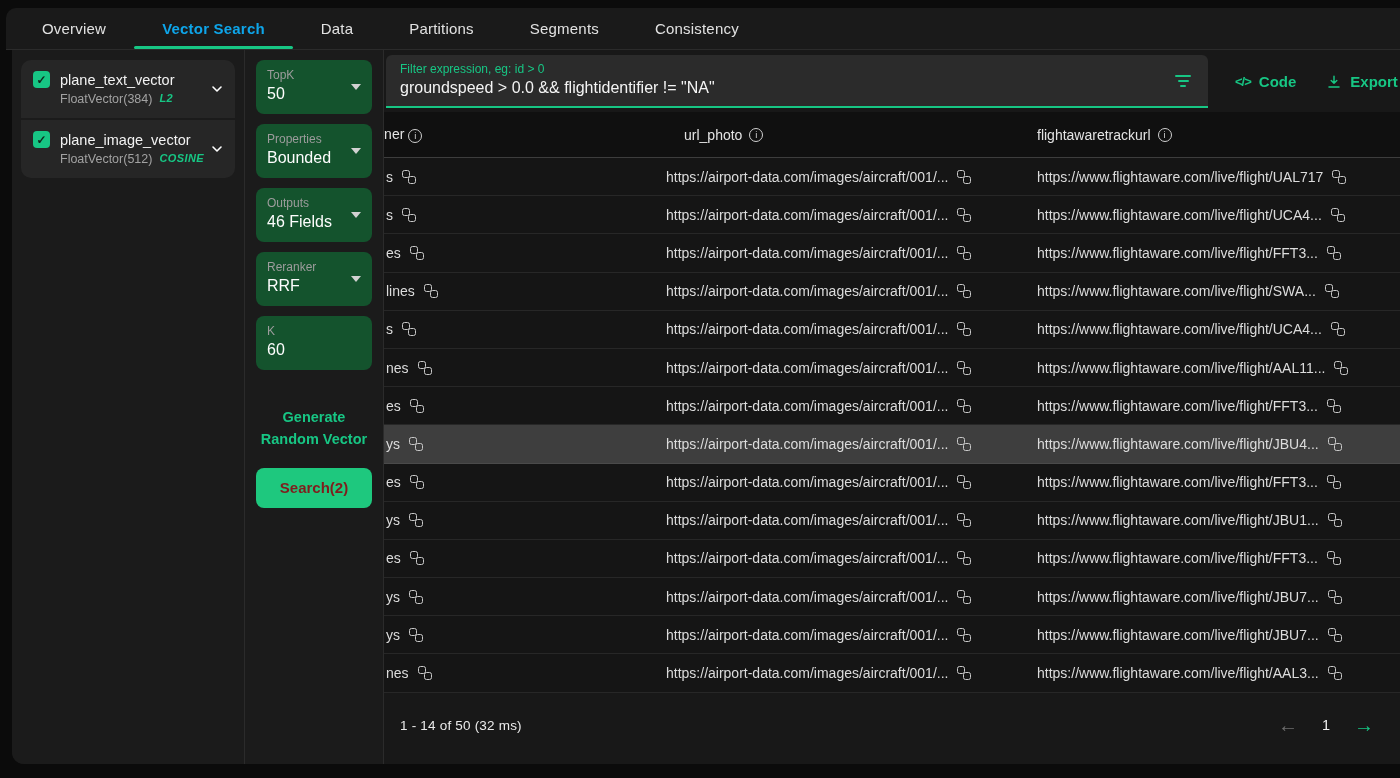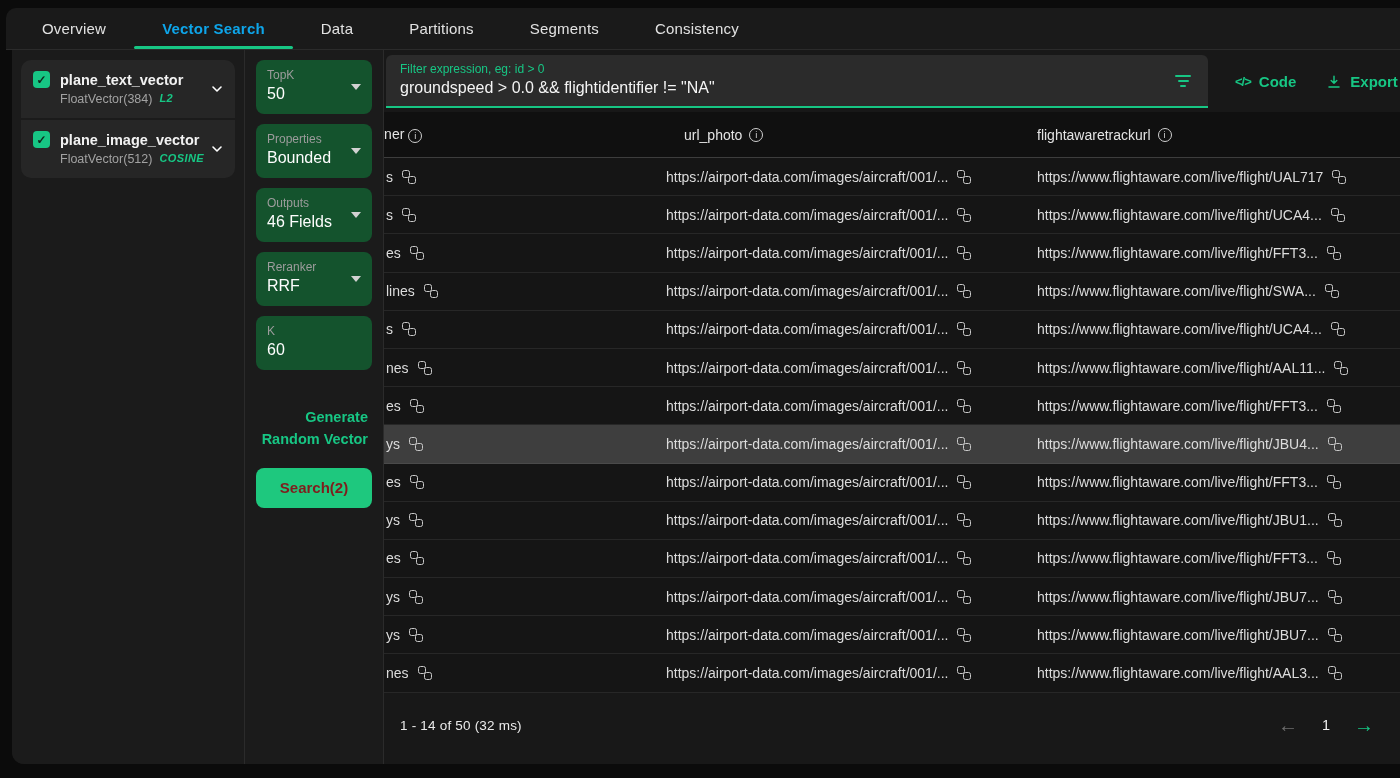--- a/index.html
+++ b/index.html
@@ -44,21 +44,21 @@
   }
   .vcard-group { background:#262626; border-radius:10px; overflow:hidden; }
   .vcard { padding:11px 12px 12px 12px; position:relative; cursor:pointer; }
   .vcard + .vcard { border-top:2px solid #1b1b1b; }
   .vcard .row1 { display:flex; align-items:center; gap:10px; }
   .checkbox {
     width:17px; height:17px; background:#17c684; border-radius:4px;
     color:#10271c; font-size:12px; font-weight:700;
     display:flex; align-items:center; justify-content:center; flex:none; cursor:pointer;
   }
-  .vname { font-weight:700; font-size:14.5px; color:#f2f2f2; white-space:nowrap; }
+  .vname { font-weight:400; font-size:14.5px; color:#f2f2f2; white-space:nowrap; }
   .vsub { margin-left:27px; margin-top:4px; font-size:12.5px; color:#a2a2a2; display:flex; align-items:flex-start; gap:7px; }
   .metric { color:#17c684; font-style:italic; font-weight:700; font-size:11px; letter-spacing:.4px; }
   .vchev { position:absolute; right:10px; top:50%; transform:translateY(-50%); cursor:pointer; display:flex; }
 
   
   .params {
     width:139px; flex:none; border-right:1px solid #2b2b2b;
     padding:10px 11px; background:#1b1b1b;
     display:flex; flex-direction:column;
   }
@@ -67,21 +67,21 @@
     position:relative; margin-bottom:10px; cursor:pointer; min-height:54px;
   }
   .plabel { font-size:12px; color:#9c9c9c; }
   .pvalue { font-size:16px; color:#fdfdfd; margin-top:3px; white-space:nowrap; }
   .caret {
     position:absolute; right:11px; top:50%; transform:translateY(-50%);
     width:0; height:0; border-left:5px solid transparent; border-right:5px solid transparent;
     border-top:6px solid #d2d2d2;
   }
   .gen-link {
-    margin-top:26px; text-align:right; color:#17c684;
+    margin-top:26px; text-align:center; color:#17c684;
     font-weight:700; font-size:14.5px; line-height:1.55; cursor:pointer;
     padding:0 4px;
   }
   .search-btn {
     margin-top:17px; height:40px; width:100%;
     background:#1ec87e; color:#7f1d1d; border:none; border-radius:8px;
     font-family:"Liberation Sans", sans-serif;
     font-weight:700; font-size:15px; cursor:pointer;
   }
 

